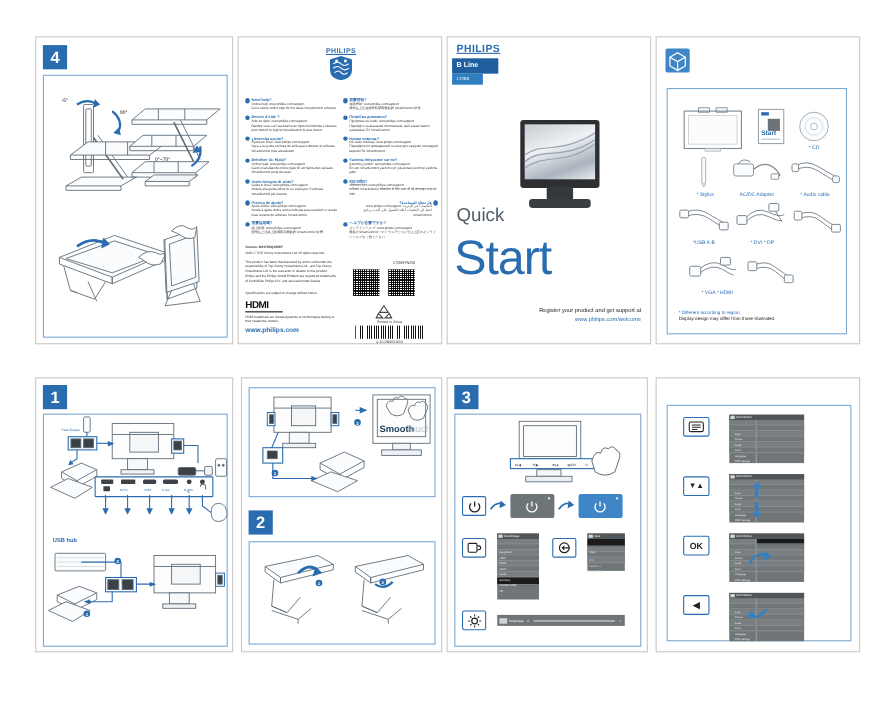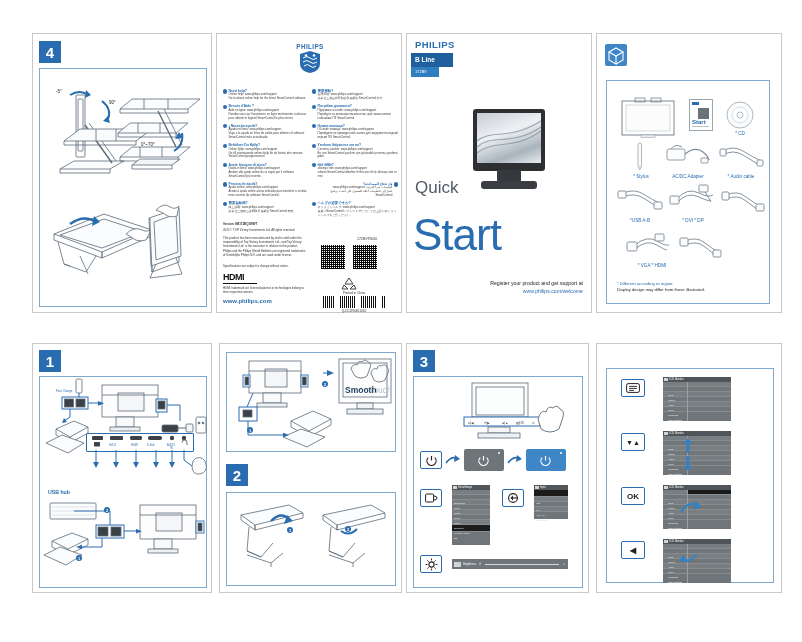--- a/index.html
+++ b/index.html
@@ -24,21 +24,21 @@
           display:flex;align-items:center;justify-content:center;box-sizing:border-box;}
   .keybtn span{font-size:8px;font-weight:bold;color:#222;}
 
   
   .osd{position:absolute;background:#6f7578;box-sizing:border-box;}
   .osd .osdhead{height:5px;background:#4f5558;}
   .osd .row{height:4px;border-bottom:0.5px solid #868c8f;background:#787e81;}
   .osd .row.alt{background:#717779;}
   .osd .rowsel{background:#1b1b1b;}
   .osdwide{position:absolute;background:#6f7578;box-sizing:border-box;display:flex;}
-  .philips-word{font-family:"Liberation Sans",sans-serif;font-weight:bold;color:#2a6cb0;letter-spacing:0.4px;}
+  .philips-word{font-family:"Liberation Sans",sans-serif;font-weight:bold;color:#2a6cb0;letter-spacing:0.4px;text-decoration:underline;}
   .bline{position:absolute;background:#1f5f9e;color:#fff;}
   .bline2{position:absolute;background:#2f7ec0;color:#fff;}
 
   .quick{position:absolute;color:#4f5b66;font-size:17px;}
   .start{position:absolute;color:#2a6cb0;font-size:44px;font-weight:normal;letter-spacing:-1px;}
   .reg{position:absolute;text-align:right;font-size:5.2px;line-height:1.5;color:#222;}
   .reg .u{color:#2a6cb0;}
 
   
   .tcol{position:absolute;}
@@ -314,21 +314,21 @@
         <g fill="none" stroke="#8d99a4" stroke-width="1.1" opacity="0.85">
           <path d="M0 34 C16 20 34 34 64 14"></path>
           <path d="M0 40 C18 26 36 38 64 18"></path>
           <path d="M0 28 C14 16 32 28 64 8"></path>
         </g>
       </svg>
       <div class="mon-neck" style="left:26px;top:61px;width:24px;height:12px;"></div>
       <div class="mon-base" style="left:10px;top:72px;width:56px;height:8px;border-radius:3px;"></div>
     </div>
 
-    <div class="quick" style="left:8px;top:144px;">Quick</div>
+    <div class="quick" style="left:8px;top:152px;">Quick</div>
     <div class="start" style="left:6px;top:176px;">Start</div>
 
     <div class="reg" style="right:8px;bottom:16px;width:150px;">
       <div>Register your product and get support at</div>
       <div class="u">www.philips.com/welcome</div>
     </div>
   </div>
 
   <div class="panel" style="left:596px;top:33px;width:186px;height:280px;">
 

